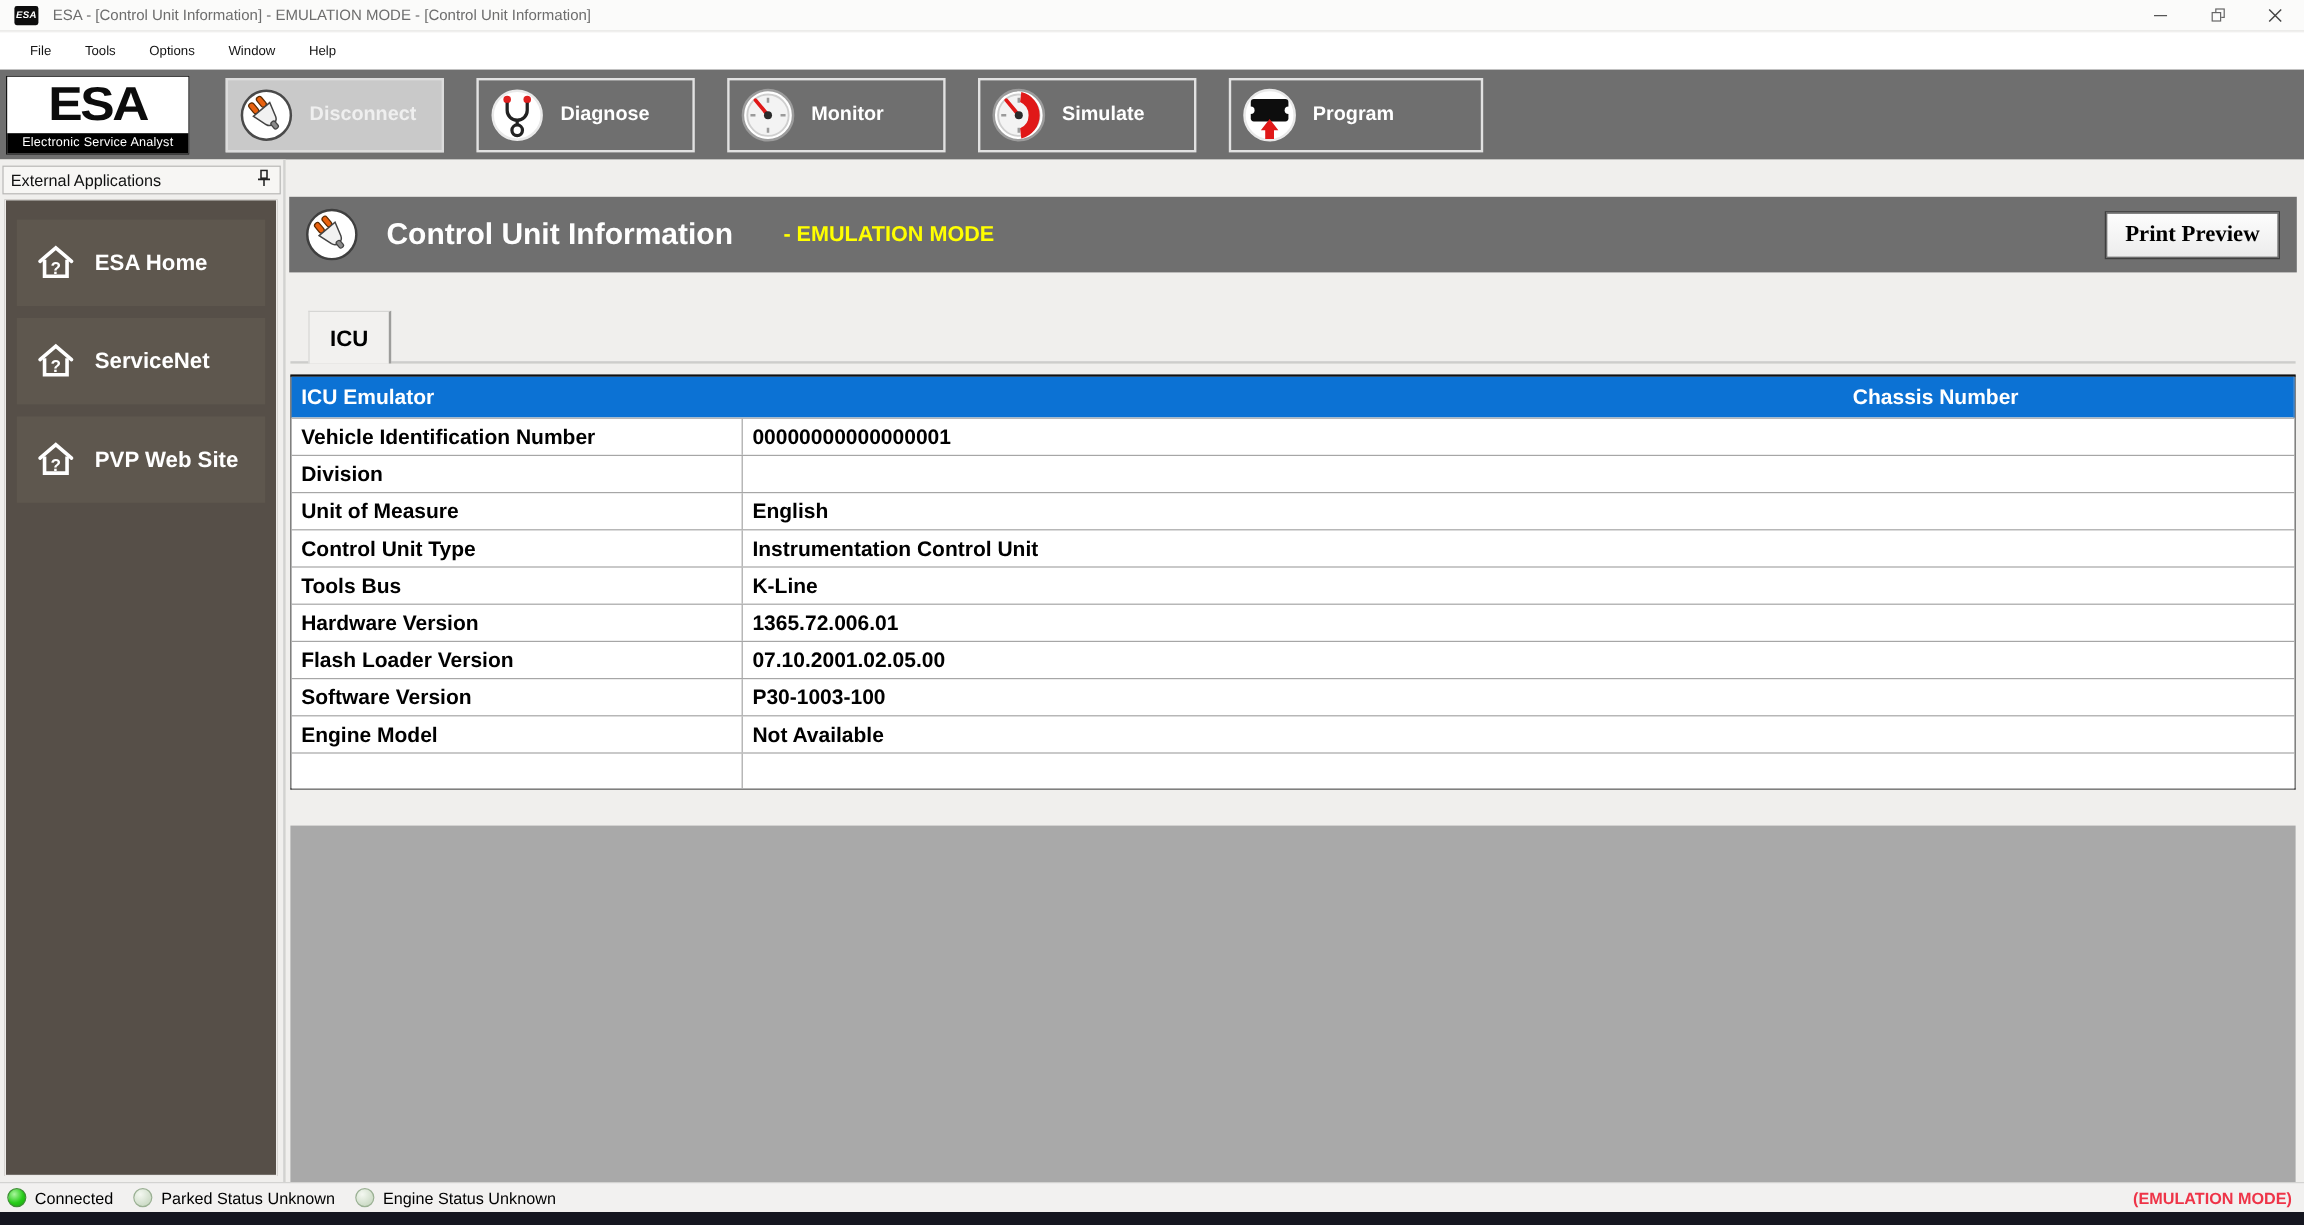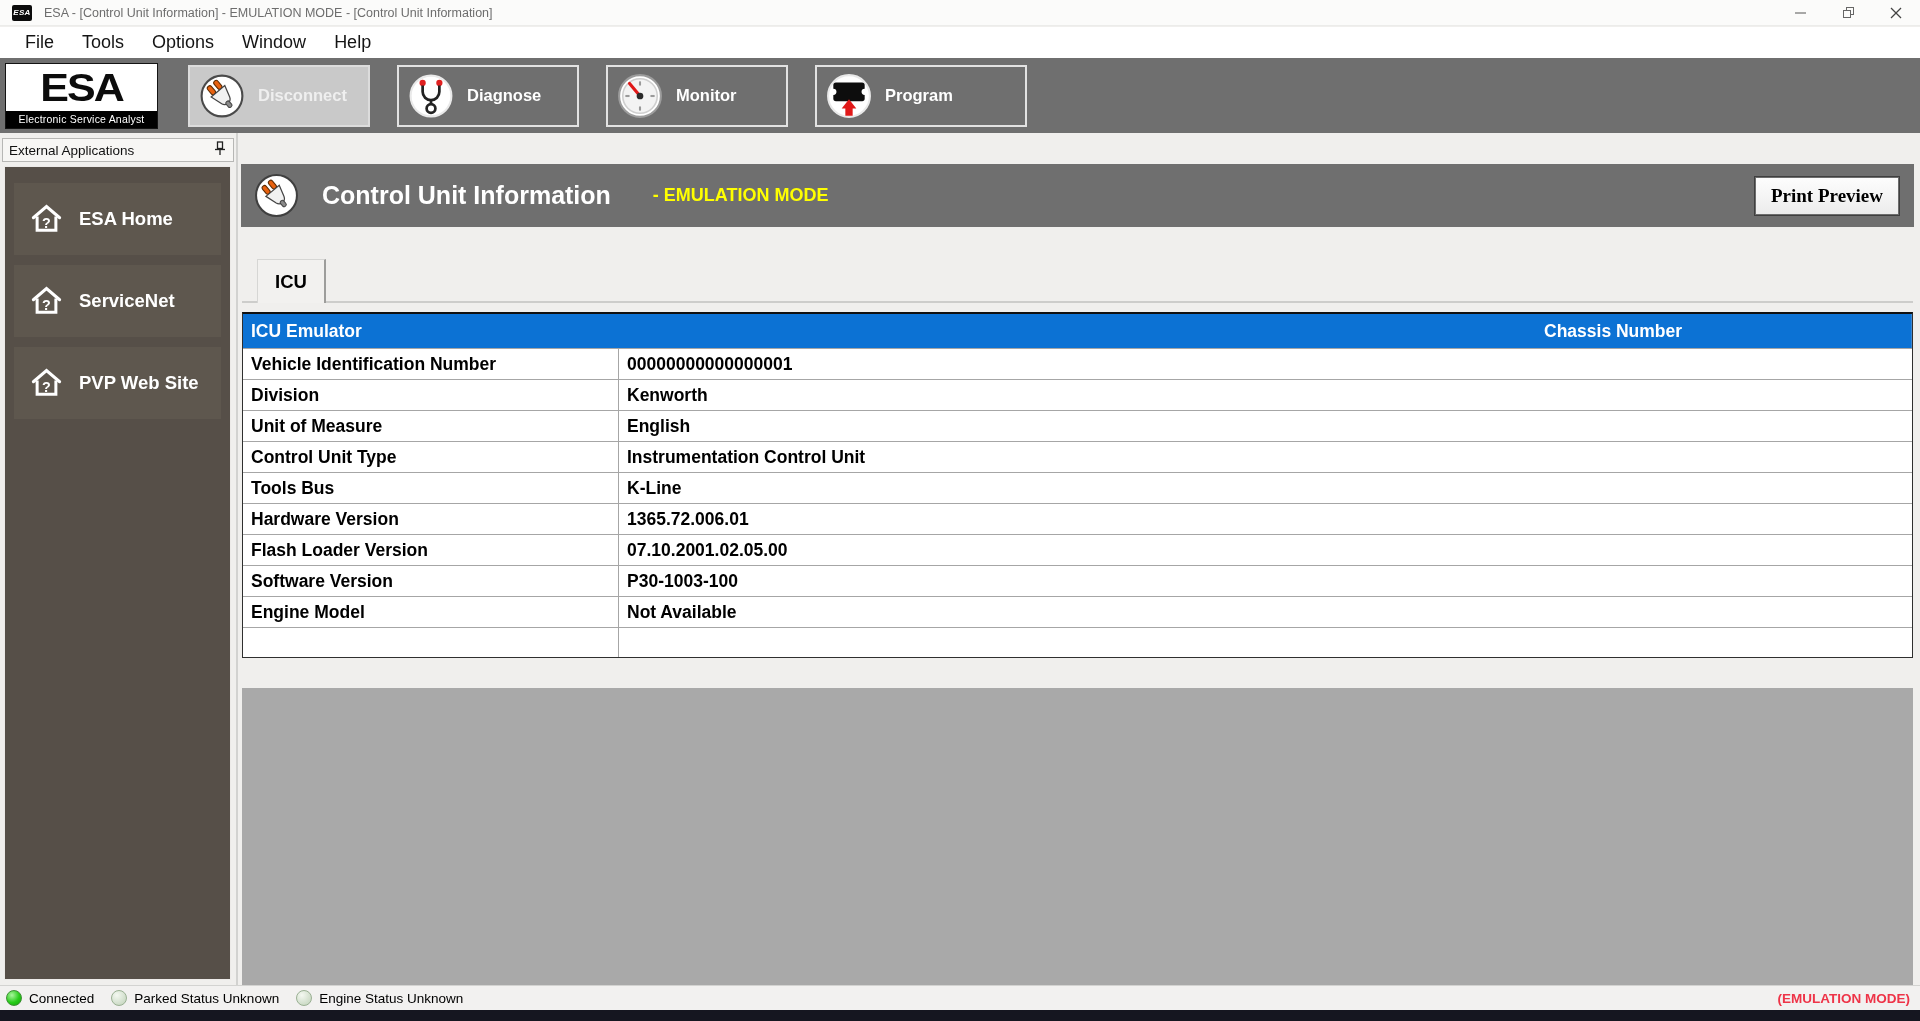--- a/index.html
+++ b/index.html
@@ -18,21 +18,21 @@
   .win-btn { width:48px; height:100%; display:flex; align-items:center; justify-content:center;
              color:#555; font-size:13px; cursor:default; }
   .restore-glyph { width:11px; height:11px; position:relative; }
   .restore-glyph .sq { position:absolute; width:8px; height:8px; border:1px solid #666; background:#fbfbfa; }
   .restore-glyph .sq.back { right:0; top:0; }
   .restore-glyph .sq.front { left:0; bottom:0; }
 
   
   .menubar { position:absolute; top:27px; left:0; right:0; height:31px; background:#ffffff;
              display:flex; align-items:center; padding-left:11px; }
-  .menu-item { padding:0 14px; font-size:18px; color:#141414; }
+  .menu-item { padding:0 14px; font-size:11px; color:#141414; }
 
   
   .toolbar { position:absolute; top:58px; left:0; right:0; height:75px; background:#6f6f6f;
              display:flex; align-items:center; }
   .esa-logo { width:153px; height:66px; margin-left:5px; background:#fff; border:1px solid #141414;
               display:flex; flex-direction:column; flex:none; }
   .esa-big { flex:1; display:flex; align-items:center; justify-content:center; font-size:43px;
              font-weight:900; color:#0c0c0c; letter-spacing:-2px; line-height:1; transform:scaleY(.92); }
   .esa-sub { height:17px; background:#000; color:#fff; font-size:10.5px; display:flex;
              align-items:center; justify-content:center; white-space:nowrap; letter-spacing:.2px; }
@@ -193,20 +193,37 @@
             <line x1="8" y1="22" x2="12" y2="22"></line>
               <line x1="32" y1="22" x2="36" y2="22"></line>
           </g>
           <line x1="22" y1="22" x2="12" y2="10" stroke="#e01818" stroke-width="3" stroke-linecap="round"></line>
           <circle cx="22" cy="22" r="3.2" fill="#2a2a2a"></circle>
         </svg>
       </span>
       <span>Monitor</span>
     </button>
 
+    <button class="tb-btn">
+      <span class="tb-ic">
+        <svg viewBox="0 0 44 44" width="46" height="46">
+          <circle cx="22" cy="22" r="20" fill="#fff" stroke="#9c9c9c" stroke-width="2"></circle>
+          <circle cx="22" cy="22" r="16.5" fill="#f3f3f3" stroke="#cfcfcf" stroke-width="1.5"></circle>
+          <path d="M24 3.5 A19 19 0 0 1 24 40.5 L23 32.5 A11.5 11.5 0 0 0 23 11.5 Z" fill="#e01818"></path>
+          <g stroke="#9a9a9a" stroke-width="2">
+            <line x1="22" y1="8" x2="22" y2="12"></line>
+              <line x1="22" y1="32" x2="22" y2="36"></line>
+            <line x1="8" y1="22" x2="12" y2="22"></line>
+          </g>
+          <line x1="22" y1="22" x2="12" y2="10" stroke="#e01818" stroke-width="3" stroke-linecap="round"></line>
+          <circle cx="22" cy="22" r="3.2" fill="#2a2a2a"></circle>
+        </svg>
+      </span>
+      <span>Simulate</span>
+    </button>
 
     <button class="tb-btn program">
       <span class="tb-ic">
         <svg viewBox="0 0 44 44" width="46" height="46">
           <circle cx="22" cy="22" r="20" fill="#fff" stroke="#e9e9e9" stroke-width="2"></circle>
           <rect x="7" y="9" width="30" height="18" rx="2.5" fill="#0d0d0d"></rect>
           <circle cx="7" cy="18" r="3" fill="#fff"></circle>
           <circle cx="37" cy="18" r="3" fill="#fff"></circle>
           <path d="M22 25 L29 34 H25.5 V41 H18.5 V34 H15 Z" fill="#e01818"></path>
         </svg>
@@ -289,21 +306,20 @@
         <div class="thead">
           <div class="th col-value">ICU Emulator</div>
           <div class="th col-label">Chassis Number</div>
         </div>
         <div class="trow">
           <div class="td col-label">Vehicle Identification Number</div>
           <div class="td col-value">00000000000000001</div>
         </div>
         <div class="trow">
           <div class="td col-label">Division</div>
-          <div class="td col-value">Kenworth</div>
         </div>
         <div class="trow">
           <div class="td col-label">Unit of Measure</div>
           <div class="td col-value">English</div>
         </div>
         <div class="trow">
           <div class="td col-label">Control Unit Type</div>
           <div class="td col-value">Instrumentation Control Unit</div>
         </div>
         <div class="trow">

